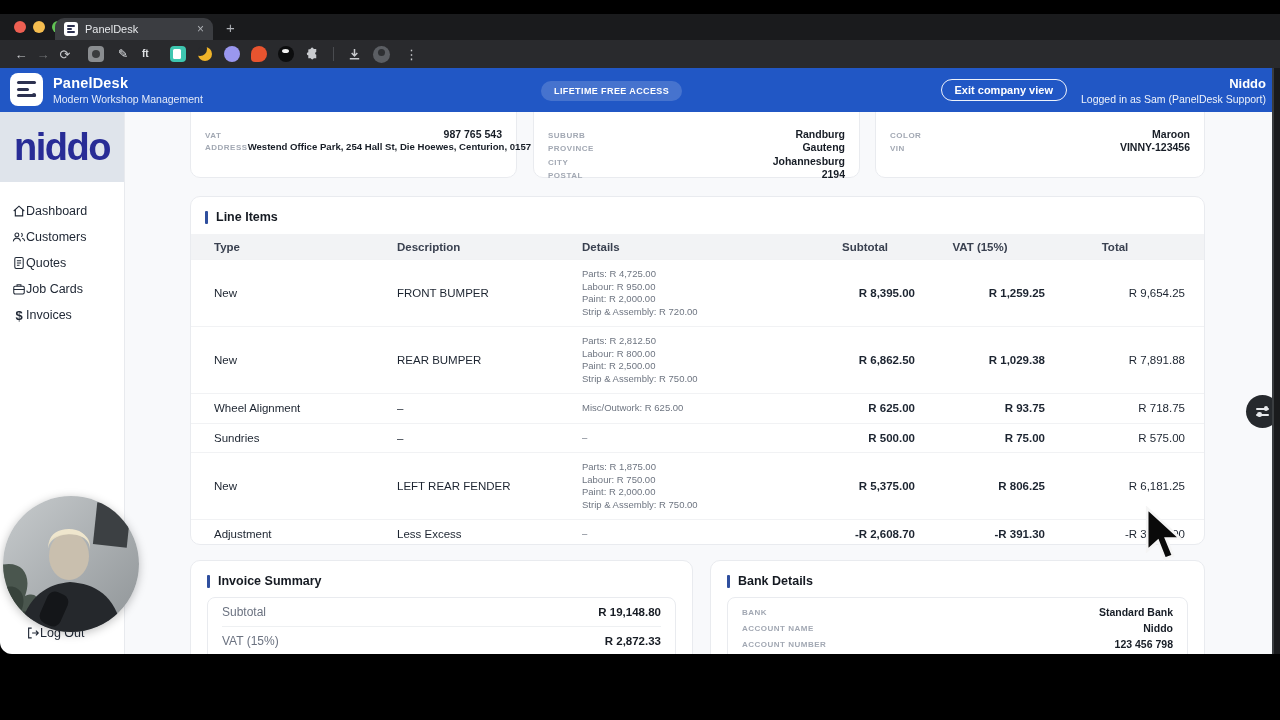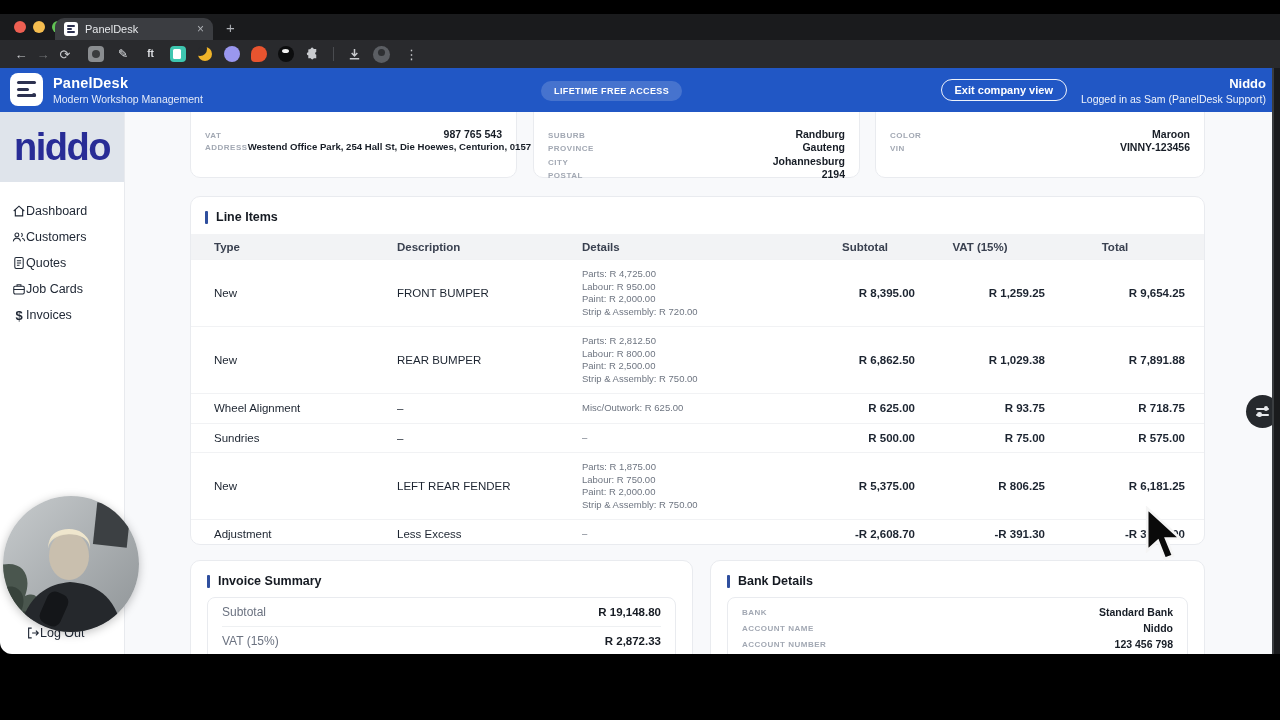--- a/index.html
+++ b/index.html
@@ -36,21 +36,21 @@
   .omnibox {
     width:852px; height:22px; background:#1b1c1e; border-radius:11px;
     display:flex; align-items:center; gap:8px; padding:0 11px; margin-left:6px; flex:none;
   }
   .url { font-size:11.5px; color:#d9dbde; flex:1; white-space:nowrap; overflow:hidden; }
   .star { color:#c9cbce; font-size:12px; }
   .exts { display:flex; align-items:center; gap:11px; margin-left:12px; }
   .ext { width:16px; height:16px; border-radius:4px; position:relative; flex:none; }
   .ext-cam { background:#8a8d90; } .ext-cam::after{content:"";position:absolute;inset:4px;border-radius:50%;background:#3a3c3e;}
   .ext-pencil { background:transparent; color:#e8eaed; font-size:12px; line-height:16px; text-align:center; }
-  .ext-ft { color:#dfe1e4; font-size:10px; line-height:16px; text-align:center; font-weight:700; width:17px; }
+  .ext-ft { color:#dfe1e4; font-size:10px; line-height:16px; font-weight:700; width:17px; }
   .ext-docs { background:#3ec6b0; } .ext-docs::after{content:"";position:absolute;left:3px;top:3px;width:8px;height:10px;background:#fff;border-radius:1.5px;}
   .ext-moon { background:transparent; overflow:hidden; border-radius:50%; }
   .ext-moon::before{content:"";position:absolute;inset:1px;border-radius:50%;background:#f0b429;}
   .ext-moon::after{content:"";position:absolute;left:-4px;top:-4px;width:14px;height:14px;border-radius:50%;background:#292a2d;}
   .ext-purple { background:#9a97ef; border-radius:50%; }
   .ext-flame { background:#e8542f; border-radius:50% 50% 50% 4px; }
   .ext-dark { background:#0c0d0e; border-radius:50%; } .ext-dark::after{content:"";position:absolute;left:4px;top:2.5px;width:7px;height:4px;border-radius:50%;background:#f2f2f2;}
   .puzzle, .dl, .avatar-ic, .dots { color:#c9cbce; flex:none; }
   .vsep { width:1px; height:14px; background:#4a4c50; margin:0 2px; flex:none; }
   .avatar-ic { width:17px; height:17px; border-radius:50%; background:#5b5e63; position:relative; }
@@ -108,21 +108,21 @@
   .li-card .sec-title { padding:13px 0 0 14px; }
   .li-grid { display:grid; grid-template-columns:183px 185px 233px 100px 130px 140px; padding:0 21px 0 23px; align-items:center; }
   .li-head { height:25px; background:#f2f3f5; margin-top:10px; }
   .li-head .hc { font-size:11.5px; font-weight:700; color:#3a4150; }
   .hc.num { text-align:center; }
   .li-row { border-top:1px solid #f1f2f4; padding:8px 21px 8px 23px; }
   .li-row:first-of-type { border-top:none; }
   .cell-type, .cell-desc { font-size:11.5px; color:#1c2430; }
   .cell-details { font-size:9.5px; line-height:12.5px; color:#6e7581; }
   .cell-num { text-align:right; font-size:11.5px; font-weight:600; color:#1c2430; }
-  .cell-total { font-weight:700;margin-left:28px; }
+  .cell-total { font-weight:400;margin-left:28px; }
 
   .sum-card { left:65px; top:448px; width:503px; height:118px; padding:13px 16px 0; }
   .inner-box { border:1px solid #e9ebef; border-radius:8px; margin-top:9px; padding:0 14px; }
   .sum-row { display:flex; align-items:center; justify-content:space-between; padding:7px 0; border-bottom:1px solid #eef0f2; }
   .sum-label { font-size:12px; color:#6b7280; }
   .sum-value { font-size:11.5px; font-weight:700; color:#171c24; }
   .total-row { display:flex; align-items:center; justify-content:space-between; padding:9px 0 10px; }
   .total-label, .total-value { font-size:14.5px; font-weight:700; color:#0f141b; }
 
   .bank-card { left:585px; top:448px; width:495px; height:118px; padding:13px 16px 0; }

